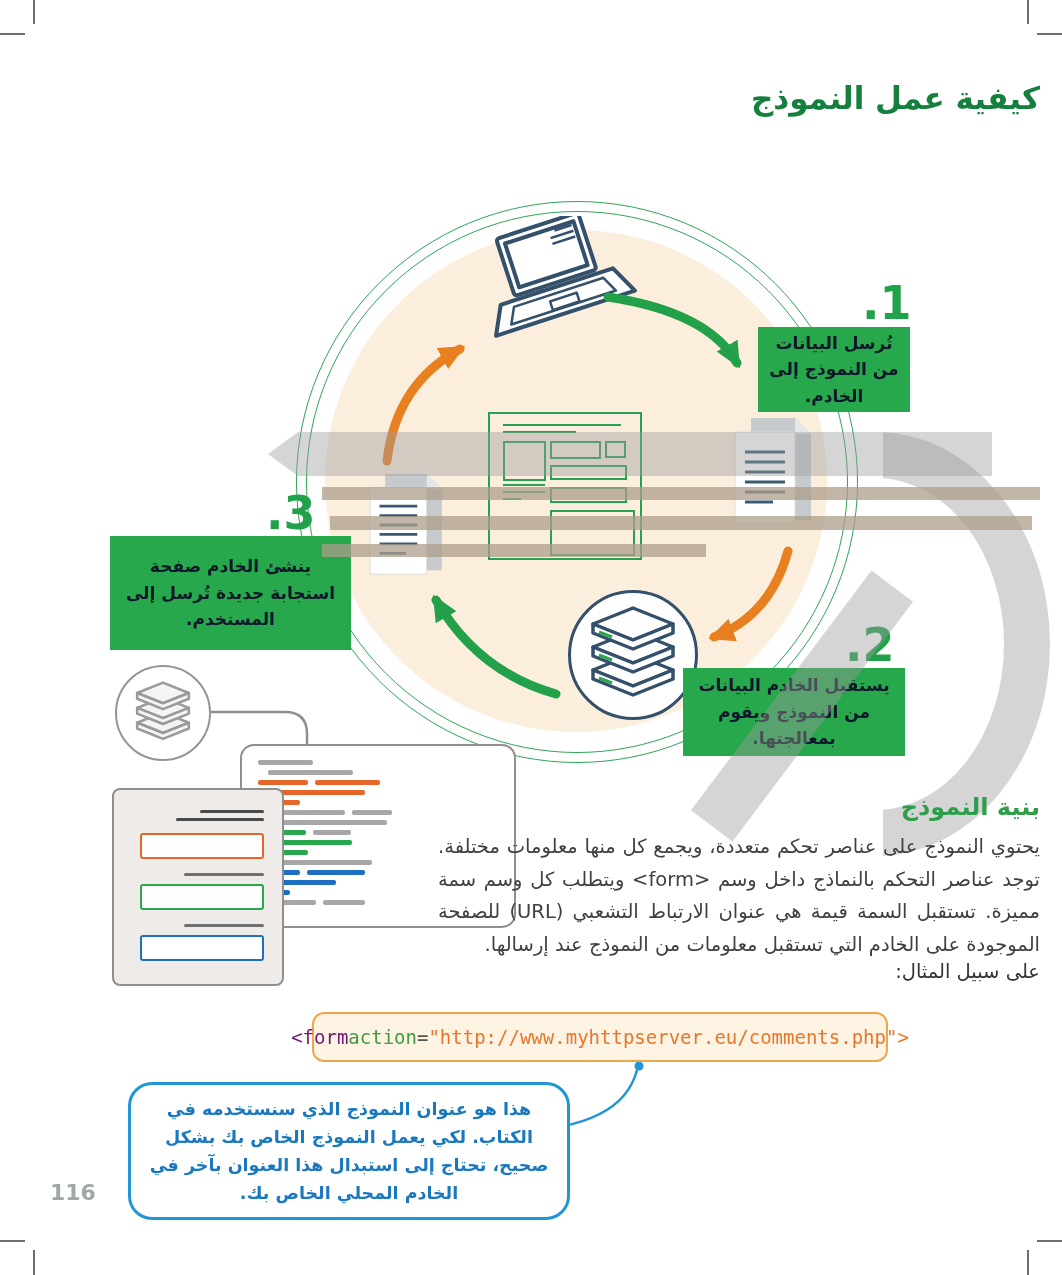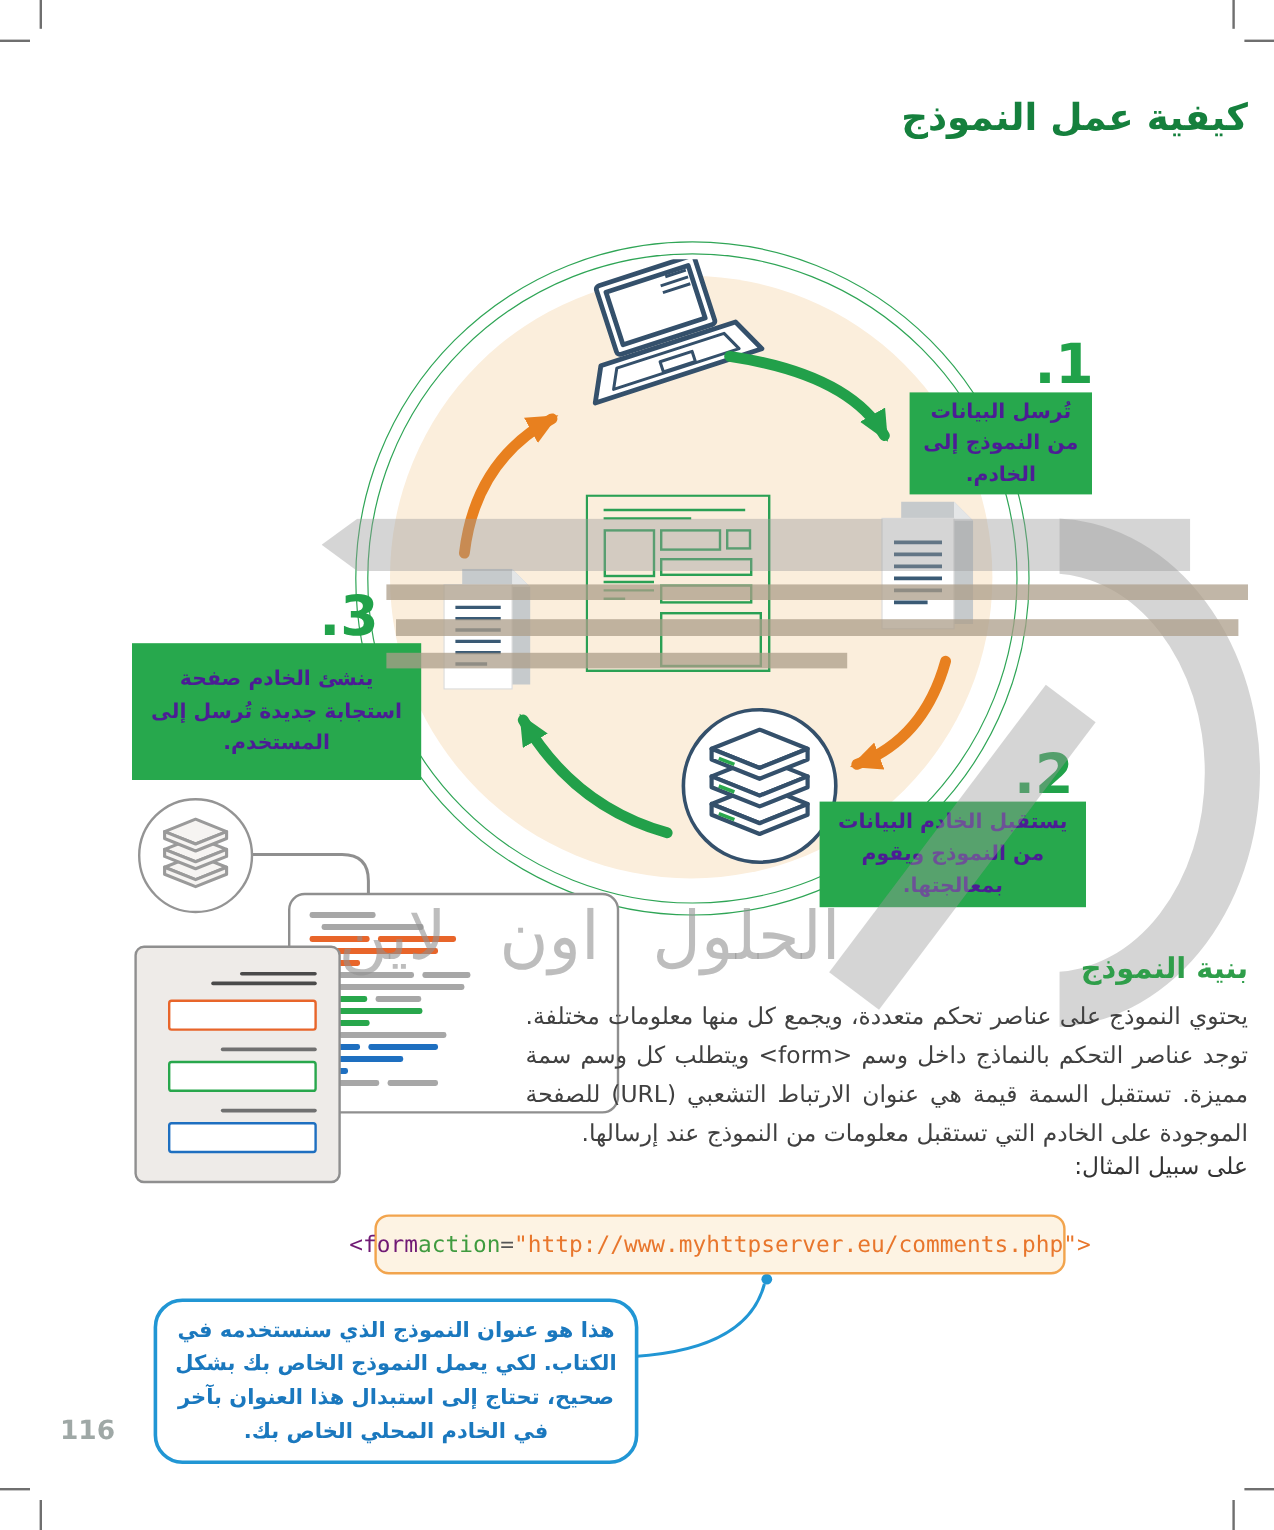--- a/index.html
+++ b/index.html
@@ -21,21 +21,21 @@
   .ring{position:absolute;border:1.5px solid #2fa556;border-radius:50%;z-index:21;}
   .ring.r1{left:306px;top:211px;width:540px;height:540px;}
   .ring.r2{left:296px;top:201px;width:560px;height:560px;}
   .icon{z-index:22;}
   .server-circle{position:absolute;left:568px;top:590px;width:124px;height:124px;background:#fff;
       border:3.5px solid #34506b;border-radius:50%;display:flex;align-items:center;justify-content:center;z-index:24;}
   .stack-circle{position:absolute;left:115px;top:665px;width:92px;height:92px;background:#fff;
       border:2.5px solid #949494;border-radius:50%;display:flex;align-items:center;justify-content:center;z-index:30;}
   
   .stepnum{position:absolute;font-size:46px;font-weight:bold;color:#21a24a;direction:ltr;z-index:30;line-height:1;}
-  .stepbox{position:absolute;background:#27a84d;color:#4c1d95;font-weight:bold;font-size:17px;line-height:1.55;
+  .stepbox{position:absolute;background:#27a84d;color:#0f172a;font-weight:bold;font-size:17px;line-height:1.55;
       direction:rtl;text-align:center;display:flex;align-items:center;justify-content:center;padding:6px 10px;
       box-sizing:border-box;z-index:30;}
   
   .wm{position:absolute;pointer-events:none;z-index:40;}
   .wm-band{left:268px;top:432px;width:724px;height:44px;background:rgba(155,155,155,.42);
       clip-path:polygon(30px 0,100% 0,100% 100%,30px 100%,0 50%);}
   .wm-donut{left:702px;top:432px;width:348px;height:424px;box-sizing:border-box;
       border:46px solid rgba(155,155,155,.42);border-radius:50%;clip-path:inset(-1px -1px -1px 52%);}
   .wm-diag{left:776px;top:556px;width:52px;height:300px;background:rgba(155,155,155,.42);transform:rotate(37deg);}
   .wm-bar{background:rgba(172,158,138,.75);}
@@ -53,21 +53,21 @@
       align-items:flex-end;z-index:31;}
   .fp-line{height:3px;background:#4a4a4a;border-radius:2px;}
   .fp-label{height:3px;background:#707070;border-radius:2px;width:80px;margin:0 0 8px;}
   .fp-box{width:124px;height:26px;background:#fff;border:2px solid;border-radius:3px;box-sizing:border-box;margin-bottom:14px;}
   
   .codebox{position:absolute;left:312px;top:1012px;width:576px;height:50px;background:#fdf3e3;border:2.5px solid #f2a44d;
       border-radius:12px;box-sizing:border-box;display:flex;align-items:center;justify-content:center;direction:ltr;
       font-family:"DejaVu Sans Mono",monospace;font-size:19px;z-index:60;}
   .ct-blue{color:#701a75;} .ct-green{color:#3f9b3f;} .ct-dark{color:#555;} .ct-orange{color:#e8762c;}
   
-  .callout{position:absolute;left:128px;top:1082px;width:404px;min-height:96px;background:#fff;border:3px solid #2196d4;
+  .callout{position:absolute;left:128px;top:1082px;width:442px;min-height:96px;background:#fff;border:3px solid #2196d4;
       border-radius:24px;box-sizing:border-box;color:#1a78be;font-weight:bold;font-size:17.5px;line-height:1.6;
       direction:rtl;text-align:center;display:flex;align-items:center;justify-content:center;padding:10px 14px;z-index:60;}
   .pagenum{position:absolute;left:50px;top:1180px;font-size:22px;font-weight:bold;color:#9fa8a6;z-index:60;}
   svg.overlay{position:absolute;left:0;top:0;z-index:25;pointer-events:none;}
 </style>
 </head>
 <body>
 
 <div id="page">
 
@@ -249,21 +249,20 @@
     <div class="fp-label"></div>
     <div class="fp-box" style="border-color:#1e6fc0;"></div>
   </div>
 
   <div class="wm wm-band"></div>
   <div class="wm wm-donut"></div>
   <div class="wm wm-diag"></div>
   <div class="wm wm-bar" style="left:322px;top:487px;width:718px;height:13px;"></div>
   <div class="wm wm-bar" style="left:330px;top:516px;width:702px;height:14px;"></div>
   <div class="wm wm-bar" style="left:322px;top:544px;width:384px;height:13px;"></div>
-  <div class="wm wm-t1">الحلول اون لاين</div>
 
   <div class="h-green">بنية النموذج</div>
   <div class="p2">يحتوي النموذج على عناصر تحكم متعددة، ويجمع كل منها معلومات مختلفة. توجد عناصر التحكم بالنماذج داخل وسم &lt;form&gt; ويتطلب كل وسم سمة مميزة. تستقبل السمة قيمة هي عنوان الارتباط التشعبي (URL) للصفحة الموجودة على الخادم التي تستقبل معلومات من النموذج عند إرسالها.</div>
   <div class="example">على سبيل المثال:</div>
 
   <div class="codebox">
     <span class="ct-blue">&lt;form </span>
       <span class="ct-green">action</span>
       <span class="ct-dark">=</span>
       <span class="ct-orange">"http://www.myhttpserver.eu/comments.php"</span>

